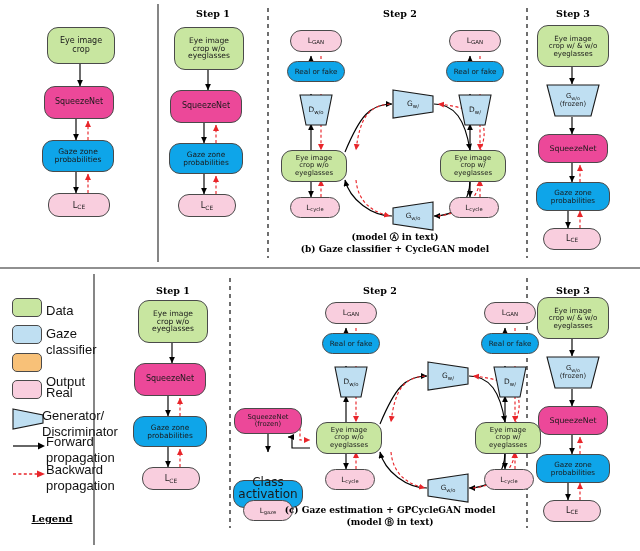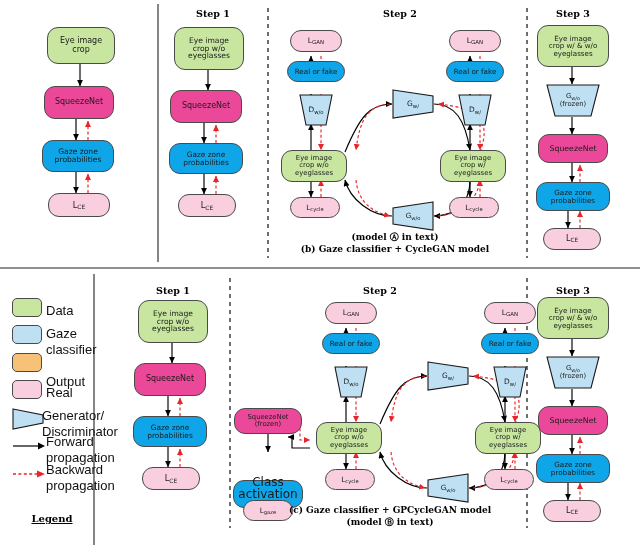--- a/index.html
+++ b/index.html
@@ -347,18 +347,18 @@
       </svg>
     <span style="display:block;line-height:1.05;">G<sub>w/o</sub><br>(frozen)</span>
   </div>
   <div class="node n-clf" style="left:538px;top:406px;width:70px;height:29px;font-size:7.8px;">SqueezeNet</div>
   <div class="node n-out" style="left:536px;top:454px;width:74px;height:29px;font-size:7.2px;">Gaze zone<br>probabilities</div>
   <div class="node n-loss" style="left:543px;top:500px;width:58px;height:22px;font-size:8px;">
     <span>L<sub>CE</sub></span>
   </div>
 
   <div class="panelcap" style="left:240px;top:505px;width:300px;">
-    <div>(c) Gaze classifier + GPCycleGAN model</div>
+    <div>(c) Gaze estimation + GPCycleGAN model</div>
     <div>(model Ⓑ in text)</div>
   </div>
 
 
 </div>
 
 </body></html>

